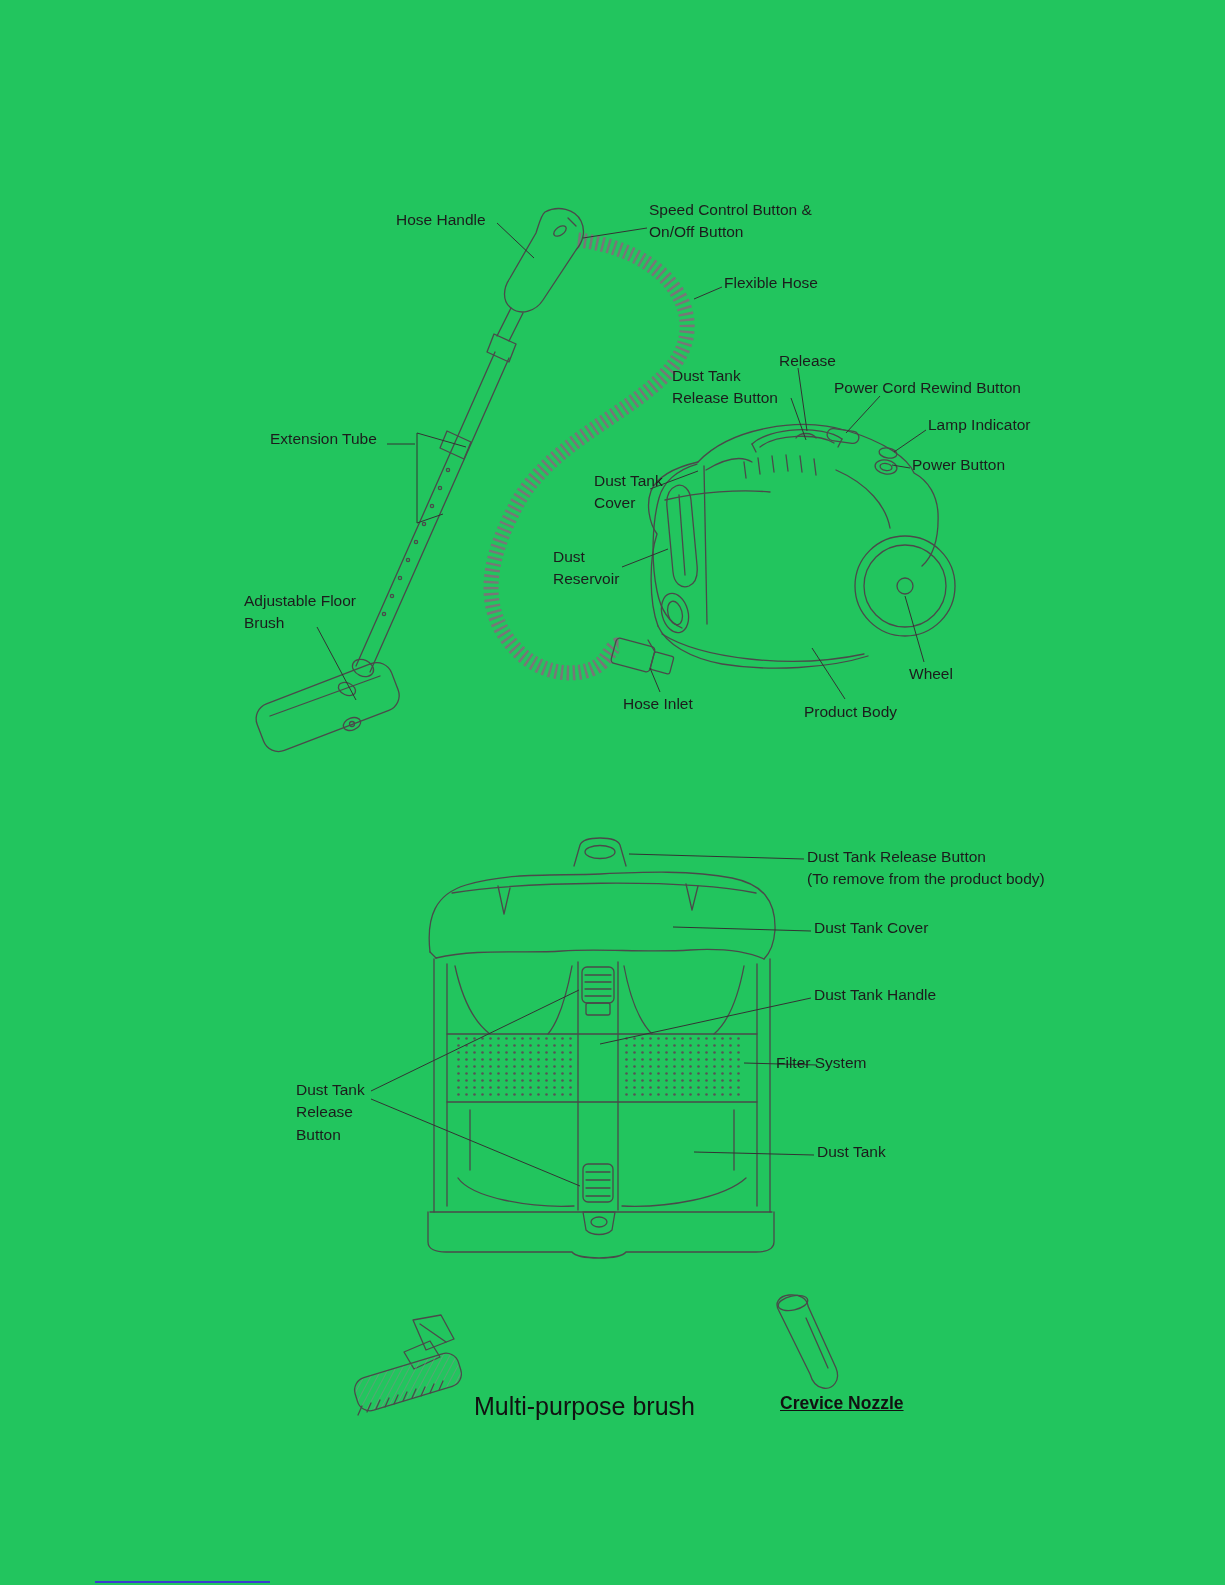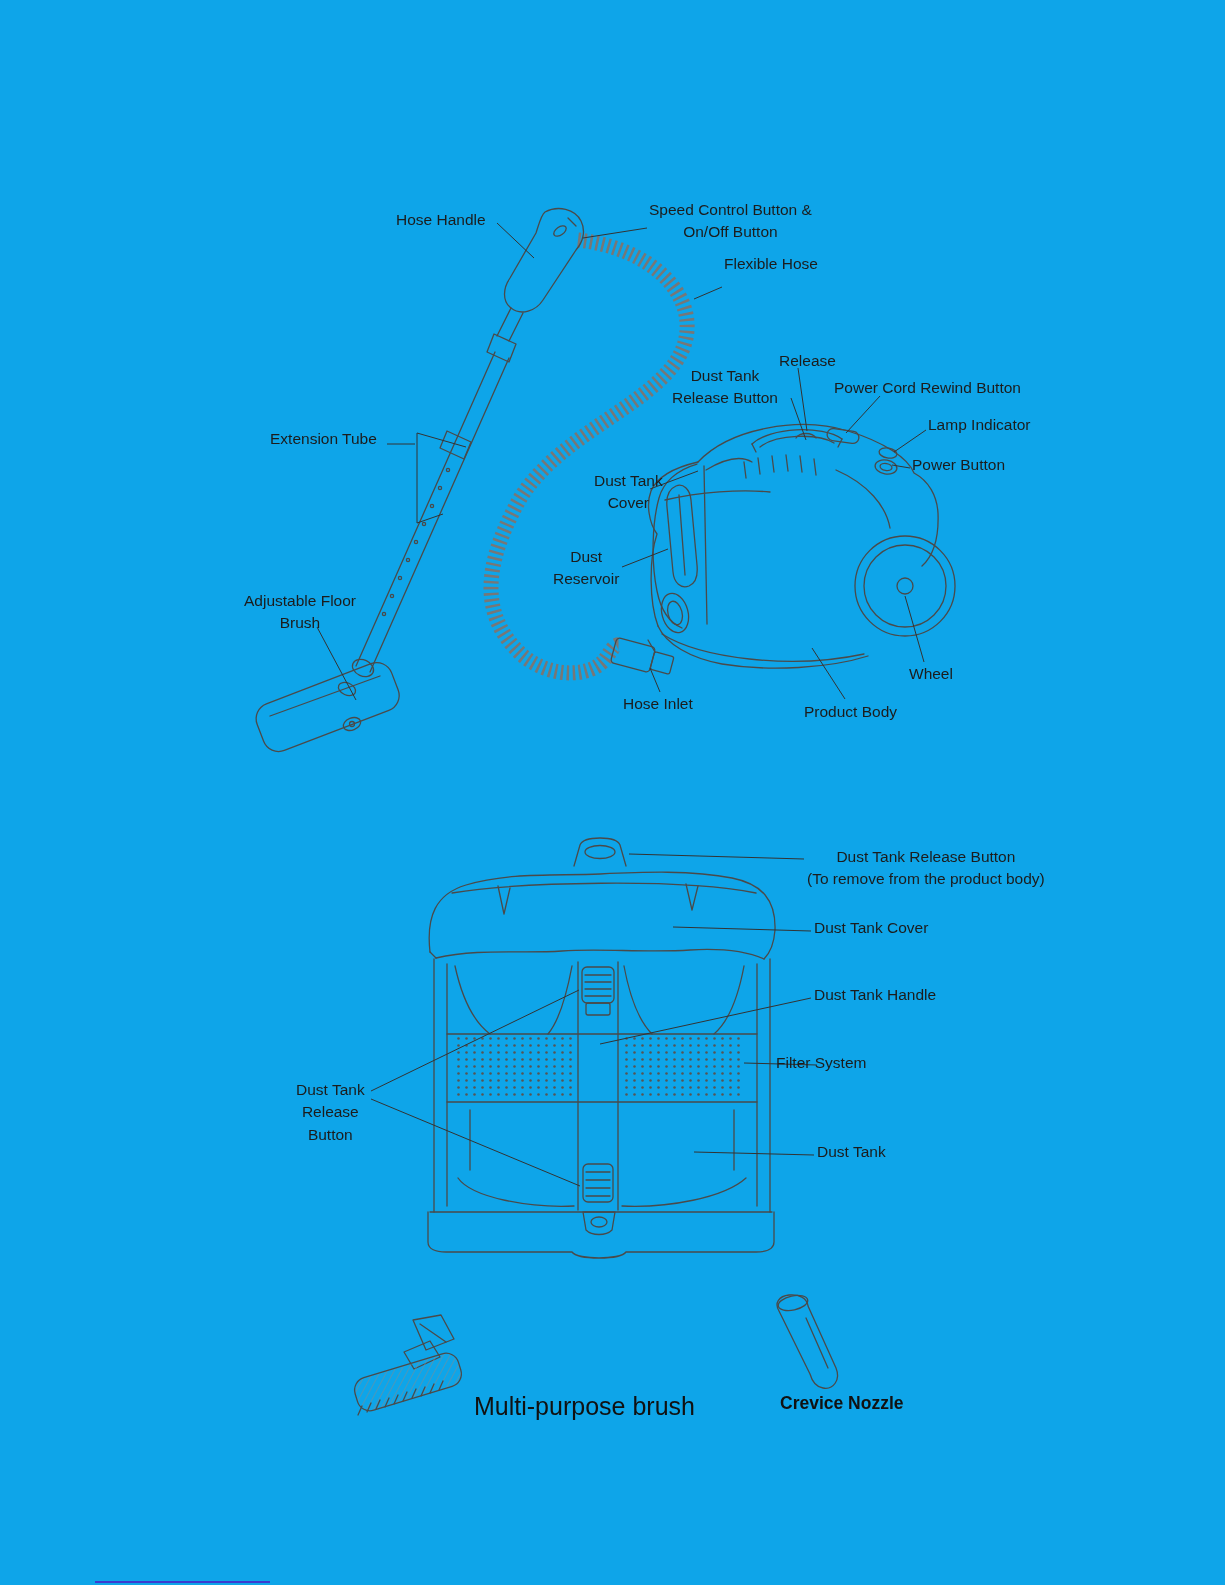--- a/index.html
+++ b/index.html
@@ -1,28 +1,28 @@
 <!DOCTYPE html>
 <html><head>
 <meta charset="utf-8">
 <style>
   * { margin:0; padding:0; box-sizing:border-box; }
   html,body { background:#ffffff; }
   body { font-family:"Liberation Sans", sans-serif; }
-  .page { position:relative; width:1225px; height:1585px; background:#0ea5e9; overflow:hidden;text-align:center; }
+  .page { position:relative; width:1225px; height:1585px; background:#22c55e; overflow:hidden; }
   .art { position:absolute; left:0; top:0; }
   .lbl {
     position:absolute;
     font-size:15.5px;
     color:#1c1c1c;
     line-height:1.45;
     white-space:pre-line;
   }
   .lbl.big  { font-size:25px;  color:#111; }
-  .lbl.semi { font-size:17.5px; font-weight:600; color:#111; }
+  .lbl.semi { font-size:17.5px; font-weight:600; color:#111;text-decoration:underline; }
   .footer-link {
     position:absolute;
     left:95px; top:1581px;
     width:175px; height:2px;
     background:#3b3bd0;
   }
 </style>
 </head>
 <body>
 
@@ -200,21 +200,21 @@
       <line x1="817" y1="1065" x2="744" y2="1063"></line>
       <line x1="814" y1="1155" x2="694" y2="1152"></line>
       <line x1="371" y1="1091" x2="579" y2="990"></line>
       <line x1="371" y1="1099" x2="580" y2="1186"></line>
     </g>
   </svg>
 
   <div class="lbl" style="left:396px;top:209px">Hose Handle</div>
   <div class="lbl" style="left:649px;top:199px">Speed Control Button &amp;
 On/Off Button</div>
-  <div class="lbl" style="left:724px;top:253px">Flexible Hose</div>
+  <div class="lbl" style="left:724px;top:272px">Flexible Hose</div>
   <div class="lbl" style="left:779px;top:350px">Release</div>
   <div class="lbl" style="left:672px;top:365px">Dust Tank
 Release Button</div>
   <div class="lbl" style="left:834px;top:377px">Power Cord Rewind Button</div>
   <div class="lbl" style="left:928px;top:414px">Lamp Indicator</div>
   <div class="lbl" style="left:912px;top:454px">Power Button</div>
   <div class="lbl" style="left:594px;top:470px">Dust Tank
 Cover</div>
   <div class="lbl" style="left:270px;top:428px">Extension Tube</div>
   <div class="lbl" style="left:553px;top:546px">Dust

